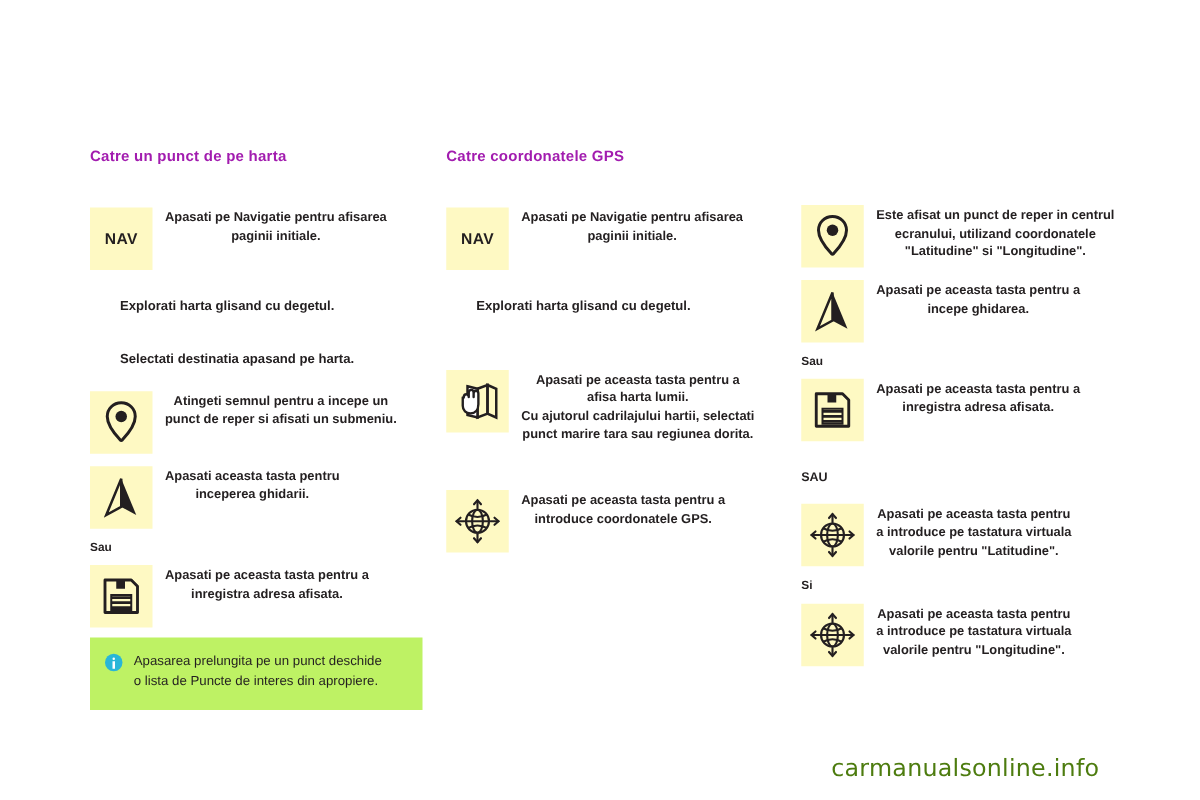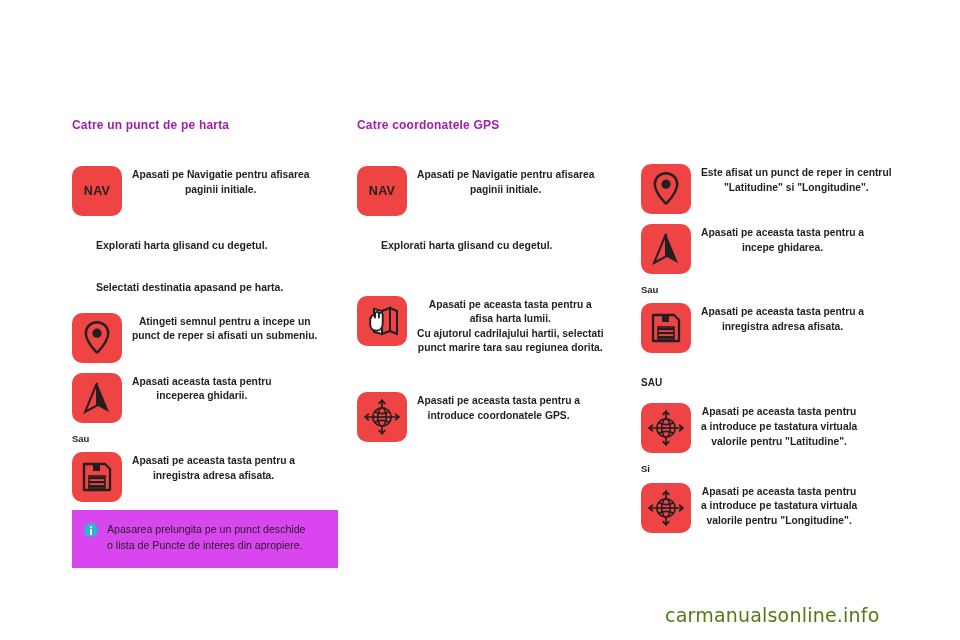--- a/index.html
+++ b/index.html
@@ -43,24 +43,23 @@
   
   .row{
     display:flex;
     align-items:flex-start;
     gap:10px;
     margin-bottom:10px;
   }
   .icon-box{
     width:50px;height:50px;
     flex:0 0 50px;
-    background:#ef4444;
+    background:#fef9c3;
     display:flex;align-items:center;justify-content:center;
     box-sizing:border-box;
-    border-radius:10px;
   }
   .icon-box.nav{
     font-size:12.5px;
     font-weight:bold;
     color:#231f20;
     letter-spacing:.3px;
   }
   .row-text{
     font-size:10.3px;
     font-weight:bold;
@@ -79,21 +78,21 @@
     margin:0 0 8px 0;
     line-height:1.2;
   }
   .connector.caps{font-size:10px;}
 
   
   .note{
     position:absolute;
     left:72px;top:510px;
     width:266px;
-    background:#d946ef;
+    background:#bef264;
     box-sizing:border-box;
     padding:12px 14px 14px 12px;
     display:flex;
     gap:9px;
     align-items:flex-start;
   }
   .note-icon{
     flex:0 0 14px;width:14px;height:14px;border-radius:50%;
     background:#29b6d8;
     position:relative;margin-top:1px;
@@ -283,20 +282,21 @@
     <div class="row">
       <div class="icon-box">
         <svg width="30" height="36" viewBox="0 0 30 36" aria-hidden="true">
           <path d="M15 2.2C8.7 2.2 3.8 7.1 3.8 13.2c0 7.6 9.1 17.4 10.3 18.7.5.5 1.3.5 1.8 0
                    1.2-1.3 10.3-11.1 10.3-18.7C26.2 7.1 21.3 2.2 15 2.2z" fill="none" stroke="#231f20" stroke-width="2.4"></path>
           <circle cx="15" cy="13.2" r="4.6" fill="#231f20"></circle>
         </svg>
       </div>
       <div class="row-text">
         <span class="sub">Este afisat un punct de reper in centrul</span>
+        <span class="sub">ecranului, utilizand coordonatele</span>
         <span class="sub">"Latitudine" si "Longitudine".</span>
       </div>
     </div>
 
     <div class="row">
       <div class="icon-box">
         <svg width="28" height="34" viewBox="0 0 28 34" aria-hidden="true">
           <path d="M14 2 L26 31 L14 24.5 Z" fill="#231f20"></path>
           <path d="M14 2 L2 31 L14 24.5 Z" fill="none" stroke="#231f20" stroke-width="2"></path>
         </svg>

